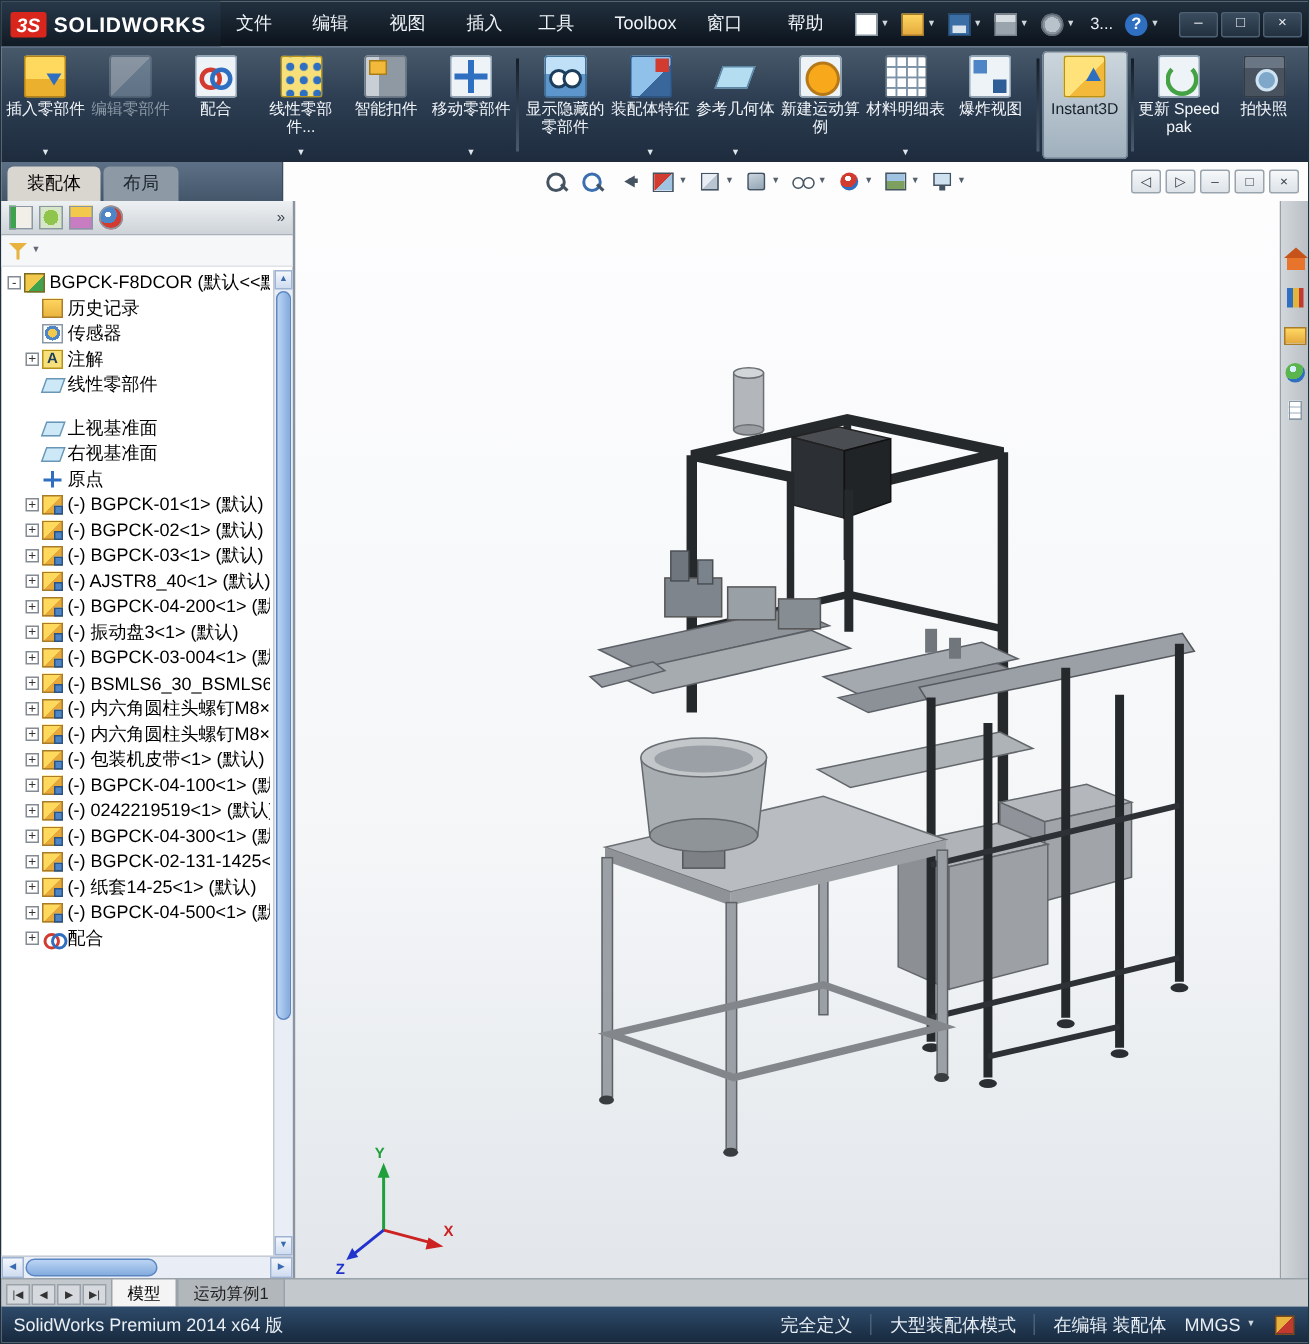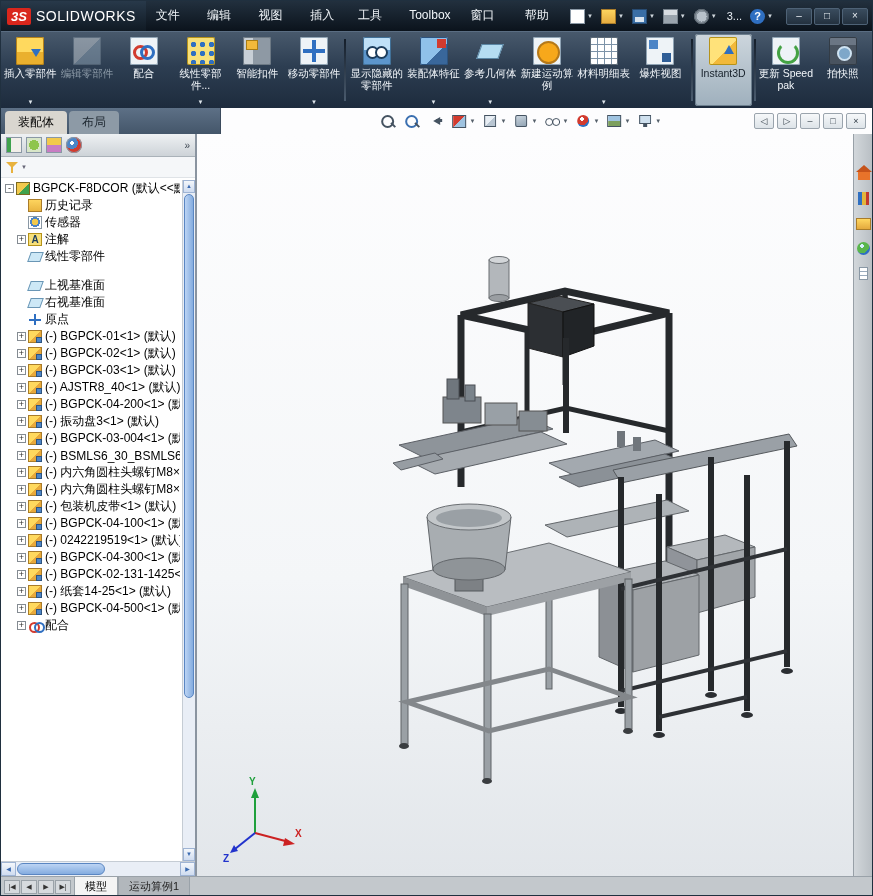--- a/index.html
+++ b/index.html
@@ -4,21 +4,21 @@
 <style>
   * { box-sizing: border-box; margin: 0; padding: 0; }
   html,body { width:873px; height:896px; overflow:hidden; }
   body { font-family:"Liberation Sans","DejaVu Sans",sans-serif; font-size:12px; user-select:none; }
   .app { width:873px; height:896px; display:flex; flex-direction:column; border:1px solid #20303f; background:#fff; }
 
   
   .titlebar { height:30px; flex:none; display:flex; align-items:center; background:linear-gradient(180deg,#22303e,#0b131c); color:#fff; }
   .logo { display:flex; align-items:center; gap:5px; padding:0 10px 0 6px; height:100%; background:linear-gradient(180deg,#28394a,#101a24); flex:none; }
   .logo-badge { background:#d9261c; color:#fff; font-weight:bold; font-style:italic; font-size:13px; padding:1px 4px; border-radius:2px; }
-  .logo-text { font-weight:normal; font-size:14px; letter-spacing:.5px; }
+  .logo-text { font-weight:bold; font-size:14px; letter-spacing:.5px; }
   .menubar { display:flex; height:100%; }
   .menu-item { padding:0 10px; line-height:28px; font-size:12px; color:#f0f4f8; cursor:default; }
   .qat { margin-left:auto; display:flex; align-items:center; gap:2px; padding-right:4px; }
   .qat-btn { display:flex; align-items:center; gap:2px; padding:2px 3px; border-radius:2px; }
   .qat-label { color:#e8eef4; font-size:11px; }
   .qicon { width:15px; height:15px; display:inline-block; position:relative; flex:none; }
   .caret { font-size:6px; color:#cfd6dc; }
   .winctl { display:flex; gap:2px; padding:0 4px 0 6px; }
   .winbtn { width:26px; height:17px; background:linear-gradient(180deg,#3a4c5e,#23313f); border:1px solid #4e6276; color:#e8edf2; font-size:10px; line-height:14px; text-align:center; border-radius:2px; }
 
@@ -29,21 +29,21 @@
   .tb-label { font-size:10.5px; line-height:12px; color:#f2f6fa; text-align:center; word-break:break-all; overflow:hidden; max-height:37px; }
   .tb-caret { font-size:6px; color:#dfe6ec; margin-top:auto; }
   .tb-btn.disabled .tb-label { color:#8b99a6; }
   .tb-btn.disabled .tbi { opacity:.45; }
   .tb-btn.active { background:linear-gradient(180deg,#cdd6dd,#9fb0bd); box-shadow:inset 0 0 0 1px #6d7f8e; }
   .tb-btn.active .tb-label { color:#16202a; }
   .tb-sep { width:2px; margin:5px 2px; background:linear-gradient(180deg,#141e2a,#4a5b6e); flex:none; }
 
   
   .tabrow { height:26px; flex:none; display:flex; }
-  .tabs-zone { width:220px; flex:none; background:linear-gradient(180deg,#5d7086,#44566a); display:flex; align-items:flex-end; gap:2px; padding-left:4px; border-right:1px solid #3b4a5c; }
+  .tabs-zone { width:188px; flex:none; background:linear-gradient(180deg,#5d7086,#44566a); display:flex; align-items:flex-end; gap:2px; padding-left:4px; border-right:1px solid #3b4a5c; }
   .doc-tab { font-size:12px; padding:3px 13px; border-radius:4px 4px 0 0; background:#8d9aa6; color:#1d2730; }
   .doc-tab.active { background:#d9d6cf; color:#000; }
   .graphics-top { flex:1; background:#fdfdfe; position:relative; display:flex; align-items:center; }
   .hud { position:absolute; left:46%; transform:translateX(-50%); display:flex; align-items:center; gap:3px; }
   .hud-btn { display:flex; align-items:center; gap:1px; padding:1px 2px; border-radius:2px; }
   .hicon { width:17px; height:17px; display:inline-block; position:relative; }
   .hud-caret { font-size:6px; color:#55606a; }
   .docwin { margin-left:auto; display:flex; gap:3px; padding-right:6px; }
   .docwin-btn { width:20px; height:16px; border:1px solid #9aa4ad; background:linear-gradient(#f6f8fa,#dde3e8); font-size:9px; color:#37424c; display:flex; align-items:center; justify-content:center; border-radius:2px; }
 
@@ -639,14 +639,27 @@
         <div class="sheet-nav-btn">◀</div>
         <div class="sheet-nav-btn">▶</div>
         <div class="sheet-nav-btn">▶|</div>
       </div>
     <div style="display:flex" id="sheetTabs">
         <div class="sheet-tab active">模型</div>
         <div class="sheet-tab">运动算例1</div>
       </div>
   </div>
 
+  <div class="statusbar">
+    <span class="sb-left">SolidWorks Premium 2014 x64 版</span>
+    <span>完全定义</span>
+    <span class="sb-divider"></span>
+    <span>大型装配体模式</span>
+    <span class="sb-divider"></span>
+    <span>在编辑 装配体</span>
+    <span class="units">
+      <span>MMGS</span>
+      <span class="caret">▼</span>
+    </span>
+    <span class="tp-icon status-tag-icon"></span>
+  </div>
 
 </div>
 
 </body></html>

